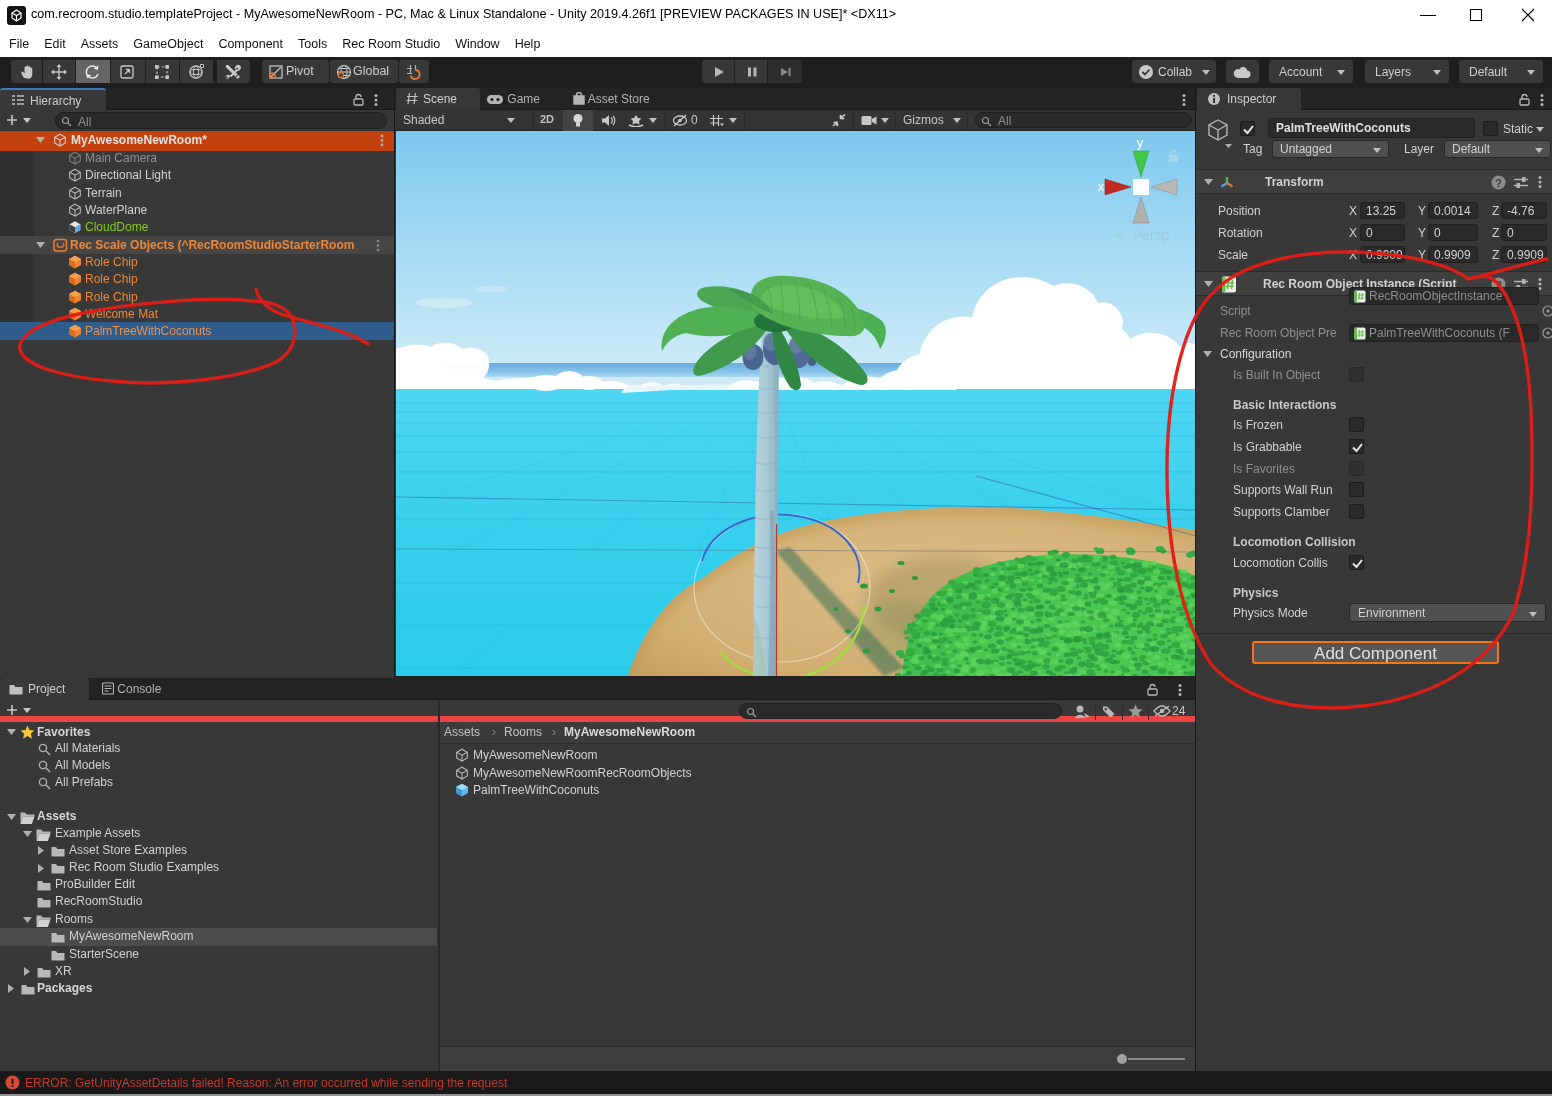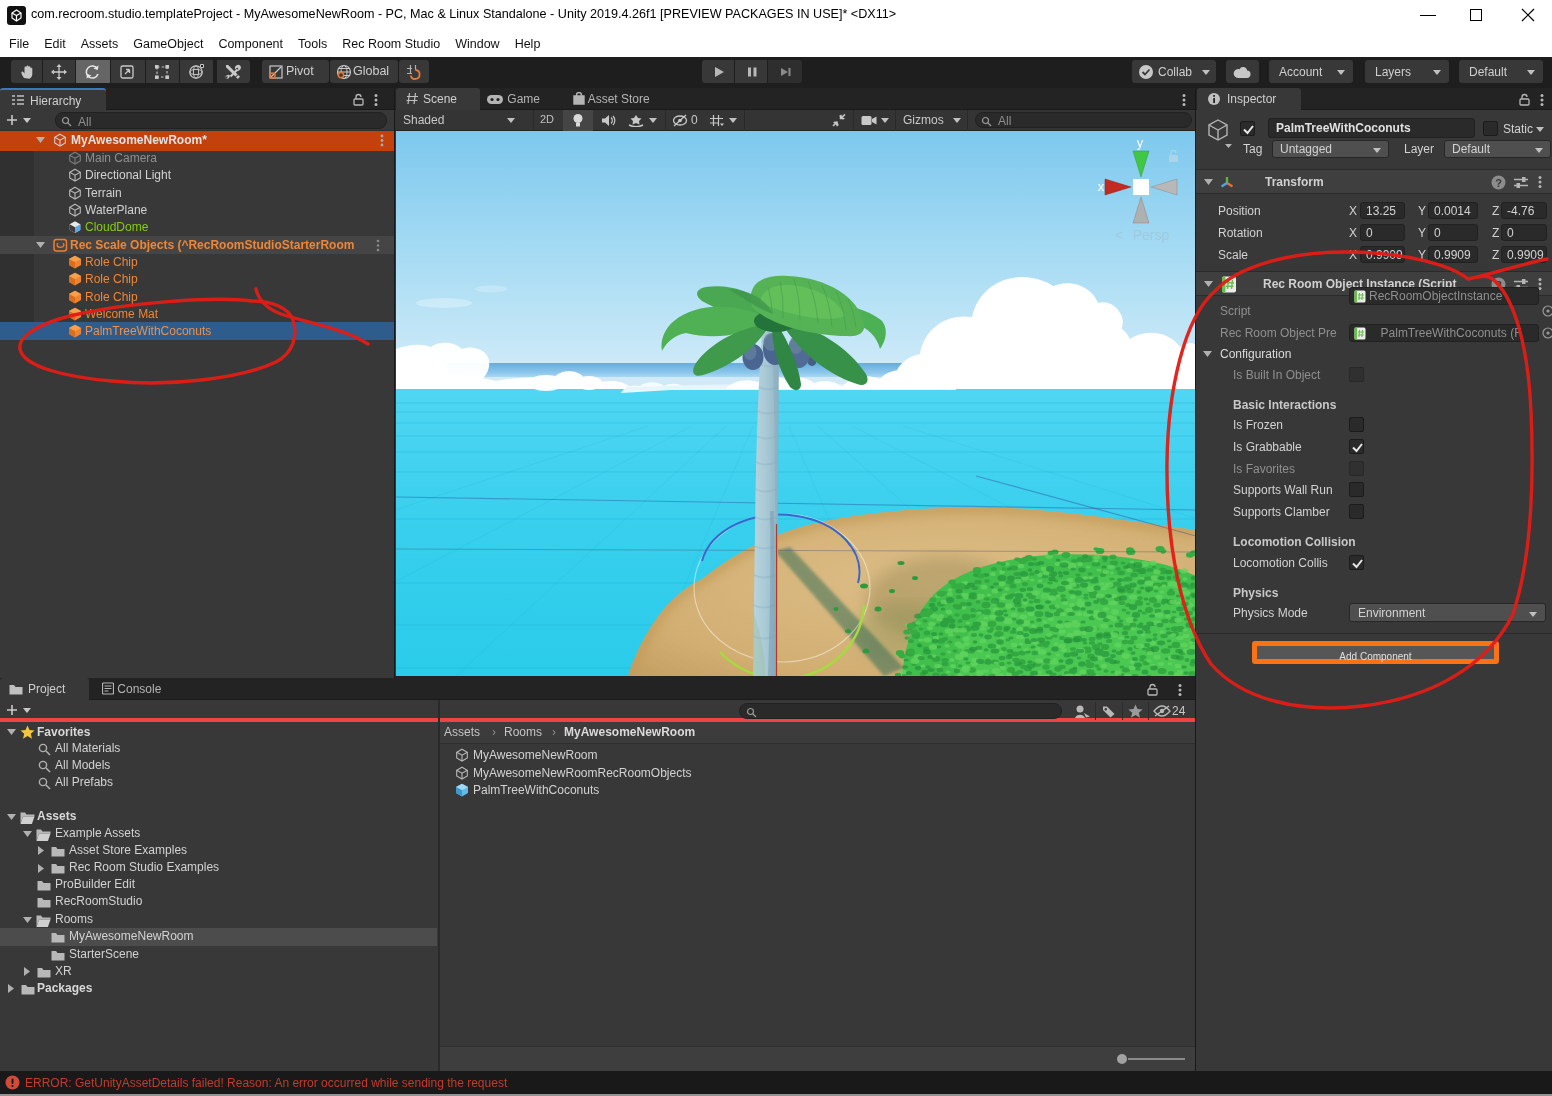--- a/index.html
+++ b/index.html
@@ -14,21 +14,21 @@
 .tbtn { position:absolute; top:3px; height:23px; background:#383838; border-radius:3px; }
 .tab-strip { background:#232323; border-bottom:1px solid #1a1a1a; }
 .tab { position:absolute; top:0; height:22px; background:#383838; color:#cfcfcf; font-size:12px; border-radius:3px 3px 0 0; }
 .dim { color:#8f8f8f; }
 .panel { background:#383838; }
 .fieldbox { background:#2a2a2a; border:1px solid #212121; border-radius:3px; color:#d8d8d8; }
 .ddown { background:#4f4f4f; border:1px solid #272727; border-radius:3px; color:#dcdcdc; }
 .carat { display:inline-block; width:0; height:0; border-left:4px solid transparent; border-right:4px solid transparent; border-top:5px solid #c0c0c0; }
 .chk { position:absolute; width:15px; height:15px; background:#2a2a2a; border:1px solid #1b1b1b; border-radius:2px; }
 .row-txt { position:absolute; font-size:12px; color:#d2d2d2; white-space:nowrap; }
-.row-txt.dim, span.dim { color:#8f8f8f;text-align:center; }
+.row-txt.dim, span.dim { color:#8f8f8f; }
 </style>
 </head>
 <body>
 <div id="root">
 
 <div class="abs titlebar">
   <svg class="abs" style="left:7px;top:6px" width="19" height="19">
         <rect x="0" y="0" width="19" height="19" rx="3" fill="#111"></rect>
         <g stroke="#fff" stroke-width="1.2" fill="none">
           <path d="M9.5 4 L14 7 L14 12 L9.5 15 L5 12 L5 7 Z"></path>
@@ -357,21 +357,21 @@
           <circle cx="2" cy="2.5" r="1.5"></circle>
           <circle cx="2" cy="7" r="1.5"></circle>
           <circle cx="2" cy="11.5" r="1.5"></circle>
         </g>
       </svg>
 
   <div class="abs" style="left:0;top:22px;width:801px;height:21px;background:#343434;border-bottom:1px solid #232323" id="scenebar">
     <span class="row-txt" style="left:8px;top:3px;color:#c8c8c8">Shaded</span>
     <span class="carat" style="position:absolute;left:112px;top:8px"></span>
     <div class="abs" style="left:138px;top:0;width:1px;height:21px;background:#2a2a2a"></div>
-    <span class="row-txt" style="left:145px;top:3px;color:#c0c0c0;font-weight:normal;font-size:11px">2D</span>
+    <span class="row-txt" style="left:145px;top:3px;color:#c0c0c0;font-weight:bold;font-size:11px">2D</span>
     <div class="abs" style="left:168px;top:0;width:30px;height:21px;background:#454545"></div>
     <svg class="abs" style="left:177px;top:3px" width="12" height="15">
           <circle cx="6" cy="5.5" r="4.5" fill="#d8d8d8"></circle>
           <rect x="4" y="10" width="4" height="3.5" fill="#d8d8d8"></rect>
         </svg>
     <svg class="abs" style="left:206px;top:4px" width="15" height="13">
           <path d="M1 4.5 H4 L8 1 V12 L4 8.5 H1 Z" fill="#c8c8c8"></path>
           <path d="M10 3.5 a4 4 0 0 1 0 6 M12 2 a6.5 6.5 0 0 1 0 9" stroke="#c8c8c8" fill="none" stroke-width="1.2"></path>
         </svg>
     <svg class="abs" style="left:233px;top:4px" width="16" height="13">
@@ -1628,21 +1628,21 @@
     <div class="chk" style="left:153px;top:467px"><svg width="15" height="15">
             <path d="M3 7.5 L6.5 11 L12 4" stroke="#e8e8e8" stroke-width="2" fill="none"></path>
           </svg></div>
     <span class="row-txt" style="left:37px;top:498px;font-weight:bold;color:#c8c8c8">Physics</span>
     <span class="row-txt" style="left:37px;top:518px">Physics Mode</span>
     <div class="abs ddown" style="left:153px;top:515px;width:197px;height:19px">
           <span class="row-txt" style="left:8px;top:2px">Environment</span>
           <span class="carat" style="position:absolute;right:8px;top:8px"></span>
         </div>
     <div class="abs" style="left:0;top:545px;width:357px;height:1px;background:#2a2a2a"></div>
-    <div class="abs" style="left:56px;top:553px;width:247px;height:23px;background:#565656;border:5px solid #f97316;border-radius:3px;text-align:center;font-size:10px;color:#e0e0e0;line-height:21px">Add Component</div>
+    <div class="abs" style="left:56px;top:553px;width:247px;height:23px;background:#565656;border:2px solid #f97316;border-radius:3px;text-align:center;font-size:17px;color:#e0e0e0;line-height:21px">Add Component</div>
   </div>
 </div>
 
 <div class="abs panel" style="left:0;top:678px;width:1195px;height:393px" id="project">
   <div class="abs tab-strip" style="left:0;top:0;width:1195px;height:22px"></div>
   <div class="abs tab" style="left:0;width:89px">
     <svg style="position:absolute;left:9px;top:5px" width="14" height="12">
           <path d="M0.5 2 h4.5 l1.5 2 h7 v7.5 h-13 z" fill="#c0c0c0"></path>
         </svg>
     <span style="position:absolute;left:28px;top:4px">Project</span>
@@ -1660,21 +1660,21 @@
         </g>
       </svg>
   <svg class="abs" style="left:1178px;top:5px" width="4" height="14">
         <g fill="#b6b6b6">
           <circle cx="2" cy="2.5" r="1.5"></circle>
           <circle cx="2" cy="7" r="1.5"></circle>
           <circle cx="2" cy="11.5" r="1.5"></circle>
         </g>
       </svg>
 
-  <div class="abs" style="left:0;top:22px;width:1195px;height:22px;background:#383838;border-bottom:4px solid #ef4444">
+  <div class="abs" style="left:0;top:22px;width:1195px;height:22px;background:#383838;border-bottom:6px solid #ef4444">
     <svg class="abs" style="left:7px;top:5px" width="26" height="12">
           <path d="M5 0 V10 M0 5 H10" stroke="#c8c8c8" stroke-width="1.6"></path>
           <path d="M16 3 l4 5 4-5 z" fill="#c8c8c8"></path>
         </svg>
     <div class="abs fieldbox" style="left:739px;top:3px;width:323px;height:16px;border-radius:8px">
       <svg class="abs" style="left:6px;top:3px" width="12" height="11">
             <circle cx="4.5" cy="4.5" r="3" fill="none" stroke="#9a9a9a" stroke-width="1.2"></circle>
             <path d="M7 7 L10 10" stroke="#9a9a9a" stroke-width="1.2"></path>
           </svg>
     </div>

